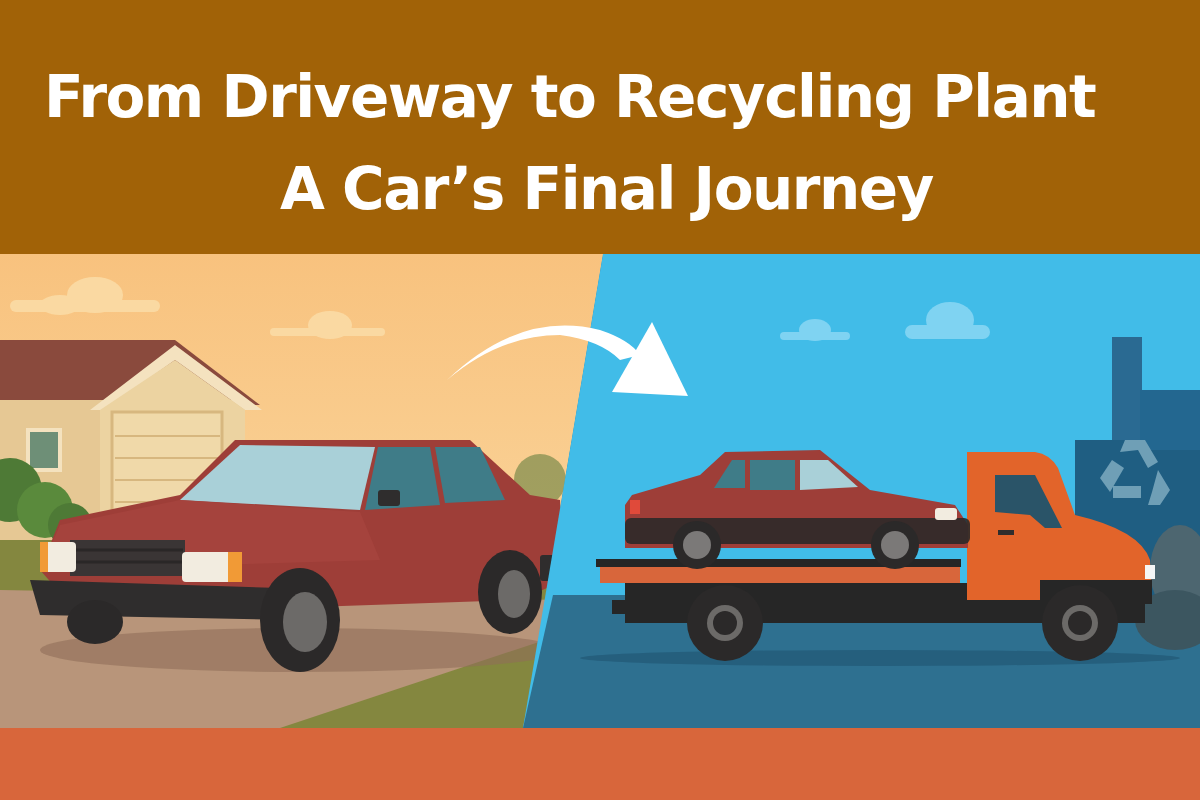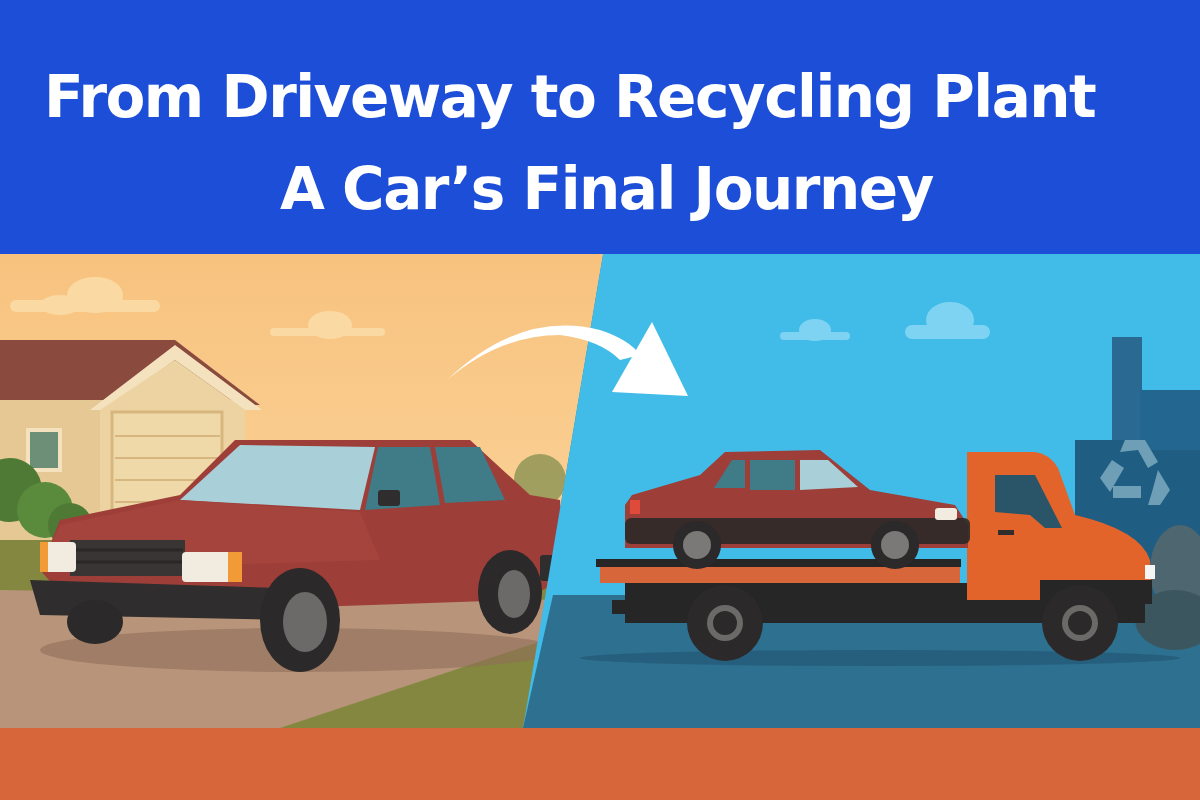--- a/index.html
+++ b/index.html
@@ -1,17 +1,17 @@
 <!DOCTYPE html>
 <html><head>
 <meta charset="utf-8">
 <style>
   html, body { margin:0; padding:0; }
   body { width:1200px; height:800px; overflow:hidden; position:relative; background:#0f5d85; font-family:"DejaVu Sans", sans-serif; }
-  .header { position:absolute; left:0; top:0; width:1200px; height:254px; background:#1d4ed8; }
+  .header { position:absolute; left:0; top:0; width:1200px; height:254px; background:#a16207; }
   .title { position:absolute; left:0; width:1200px; color:#ffffff; font-family:"DejaVu Sans", sans-serif; font-weight:bold; font-size:58px; letter-spacing:-1.5px; white-space:nowrap; line-height:1; }
   .title.l1 { top:68px; left:44px; }
   .title.l2 { top:160px; left:280px; }
   .scene { position:absolute; left:0; top:254px; width:1200px; height:474px; }
   .footer { position:absolute; left:0; top:728px; width:1200px; height:72px; background:#d8663b; }
 </style>
 </head>
 <body>
 
 <div class="header">

